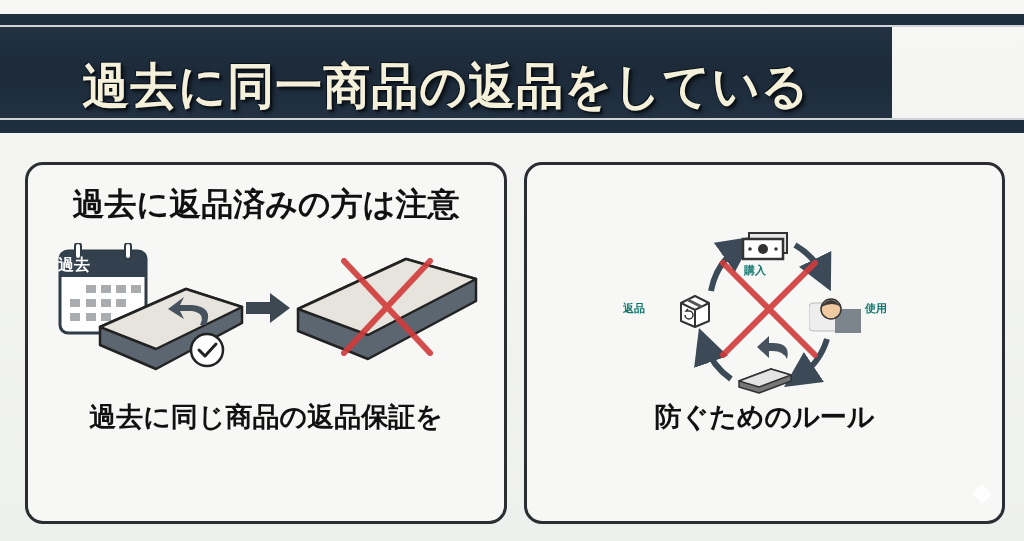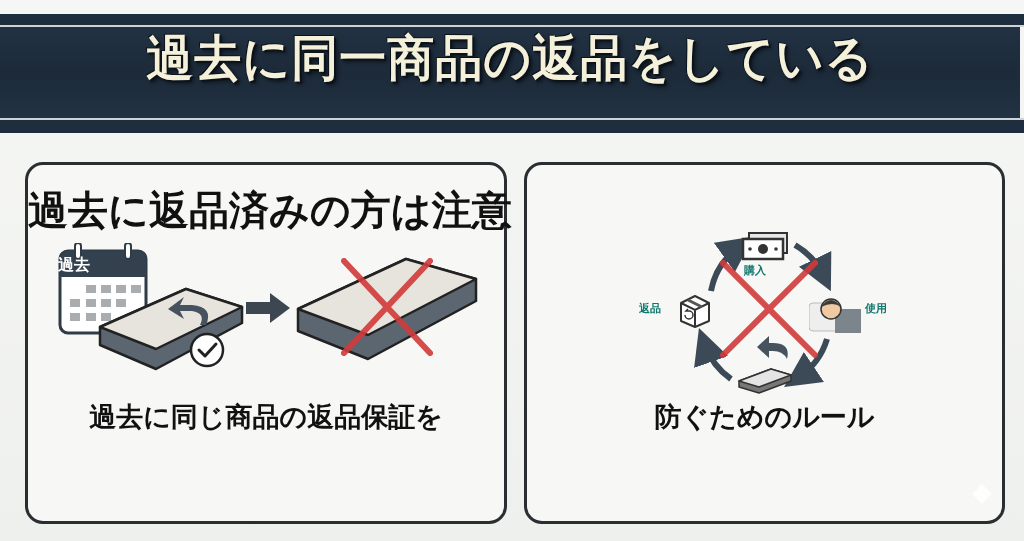--- a/index.html
+++ b/index.html
@@ -6,38 +6,38 @@
     html, body {
       width: 1024px; height: 541px; overflow: hidden;
       background: #f3f4f2;
       font-family: "DejaVu Sans", "Liberation Sans", sans-serif;
     }
     .stage { position: relative; width: 1024px; height: 541px; background: linear-gradient(180deg,#f6f7f5 0%,#eef0ee 100%); }
 
     
     .banner-stripe-top { position: absolute; left: 0; top: 14px; width: 1024px; height: 11px; background: #1f2e3e; }
     .banner-line-top { position: absolute; left: 0; top: 25px; width: 1024px; height: 2px; background: #cfd3d6; }
-    .banner { position: absolute; left: 0; top: 27px; width: 1020px; height: 91px;
+    .banner { position: absolute; left: 0; top: 27px; width: 892px; height: 91px;
       background: linear-gradient(180deg,#223243 0%,#1c2a39 50%,#223243 100%);
-      display: flex; align-items: flex-start; justify-content: center; }
+      display: flex; align-items: flex-end; justify-content: center; }
     .banner-line-bottom { position: absolute; left: 0; top: 118px; width: 1024px; height: 2px; background: #cfd3d6; }
     .banner-stripe-bottom { position: absolute; left: 0; top: 120px; width: 1024px; height: 13px; background: #1f2e3e; }
     .banner-title {
       color: #f4f0da; font-size: 47px; font-weight: bold; letter-spacing: 1px;
       text-shadow: 2px 2px 0 #0b121a, -1px -1px 0 #0b121a, 3px 3px 4px rgba(0,0,0,0.6);
       white-space: nowrap; transform: scaleY(1.05);
     }
 
     
     .panel { position: absolute; top: 162px; height: 362px;
       border: 3px solid #2a2e33; border-radius: 18px; background: #f7f8f6; }
     .panel-left { left: 25px; width: 482px; }
     .panel-right { left: 524px; width: 481px; }
     .panel-heading { position: absolute; left: 0; right: 0; top: 18px; text-align: center;
-      font-size: 40px; font-weight: bold; color: #111; white-space: nowrap; }
+      font-size: 32px; font-weight: bold; color: #111; white-space: nowrap; }
     .panel-body { position: absolute; left: 0; right: 0; text-align: center;
       font-size: 27px; font-weight: bold; color: #111; line-height: 40px; white-space: nowrap; }
     .panel-left .panel-body { top: 232px; }
     .panel-right .panel-body { top: 232px; }
 
     
     .illus { position: absolute; }
     .cal-label { position: absolute; left: 0; width: 100%; top: 10px; text-align: left;
       color: #fff; font-size: 16px; font-weight: bold; }
 
@@ -162,21 +162,21 @@
     <div class="cycle-label" style="left:338px; top:136px;">使用</div>
 
     <div class="illus" style="left:150px; top:128px; width:36px; height:36px;">
       <svg width="36" height="36" viewBox="0 0 36 36">
         <path d="M4 10 L18 3 L32 10 L32 28 L18 34 L4 28 Z" fill="#ffffff" stroke="#333" stroke-width="2" stroke-linejoin="round"></path>
         <path d="M4 10 L18 17 L32 10 M18 17 V34" fill="none" stroke="#333" stroke-width="2"></path>
         <path d="M11 7 L25 14" stroke="#555" stroke-width="3"></path>
         <path d="M8 22 a4 4 0 1 0 4 -4 h-3 l2 -2" fill="none" stroke="#333" stroke-width="1.5"></path>
       </svg>
     </div>
-    <div class="cycle-label" style="left:96px; top:136px;margin-left:16px;">返品</div>
+    <div class="cycle-label" style="left:96px; top:136px;">返品</div>
 
     <div class="illus" style="left:230px; top:170px; width:34px; height:26px;">
       <svg width="34" height="26" viewBox="0 0 34 26">
         <path d="M30 24 q4 -16 -14 -16 h-4 v-7 l-12 11 l12 11 v-7 h4 q10 0 14 8 z" fill="#46525e"></path>
       </svg>
     </div>
 
     <div class="illus" style="left:210px; top:202px; width:56px; height:28px;">
       <svg width="56" height="28" viewBox="0 0 56 28">
         <path d="M2 14 L34 2 L54 8 L54 14 L22 26 L2 20 Z" fill="#777" stroke="#333" stroke-width="1.5" stroke-linejoin="round"></path>

